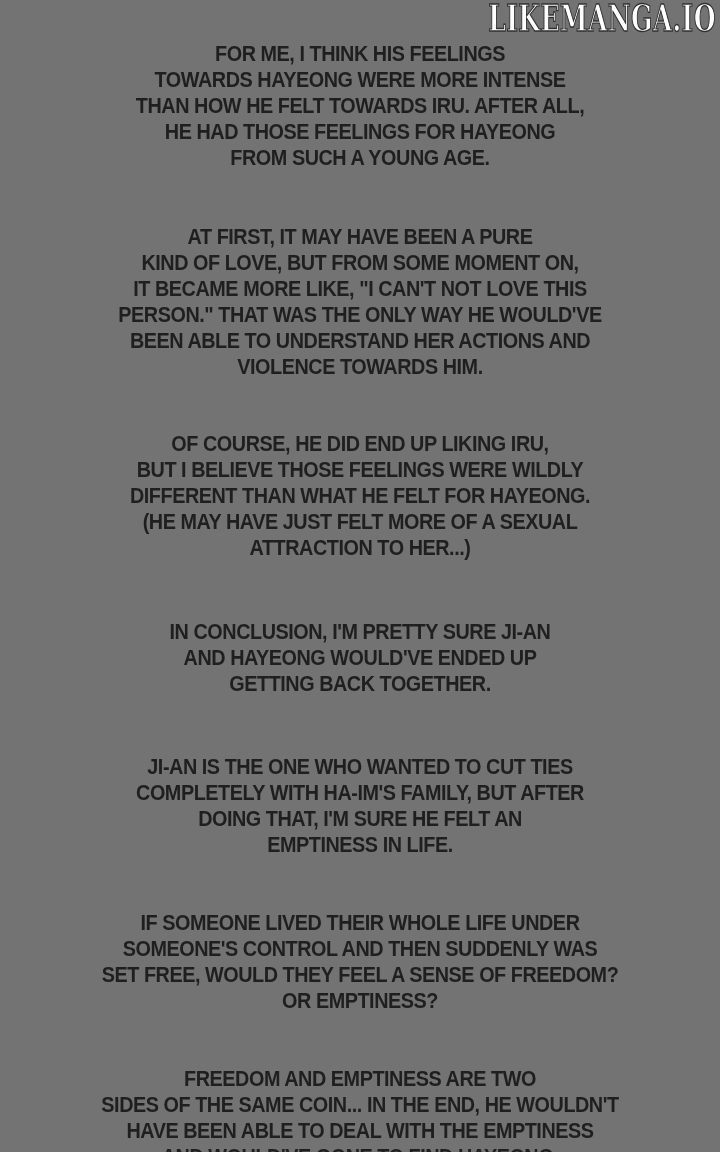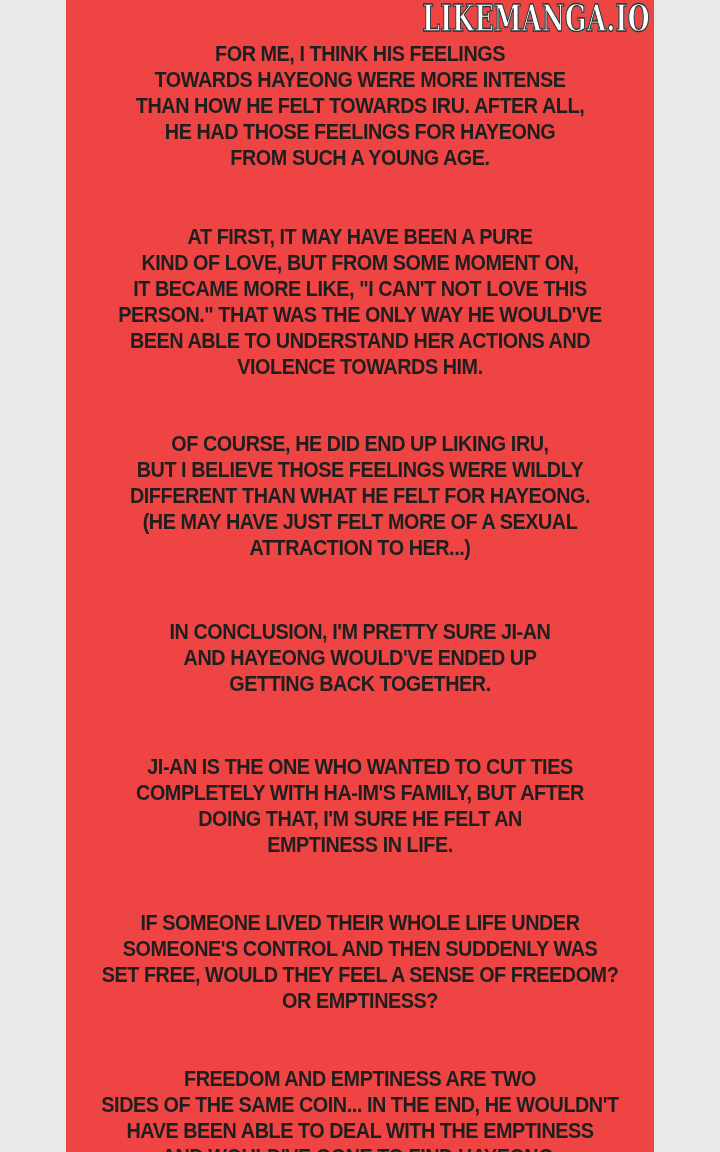--- a/index.html
+++ b/index.html
@@ -2,24 +2,24 @@
 <html><head>
 <meta charset="utf-8">
 <style>
   html, body {
     margin: 0;
     padding: 0;
     background: #e9e9e9;
   }
   .manga-page {
     position: relative;
-    width: 588px;
+    width: 720px;
     height: 1152px;
     margin: 0 auto;
-    background: #ef4444;
+    background: #737373;
     overflow: hidden;
     font-family: "Liberation Sans", sans-serif;
   }
   .watermark {
     position: absolute;
     top: -2px;
     right: 4px;
     font-family: "DejaVu Serif", serif;
     font-weight: 700;
     font-size: 38px;

